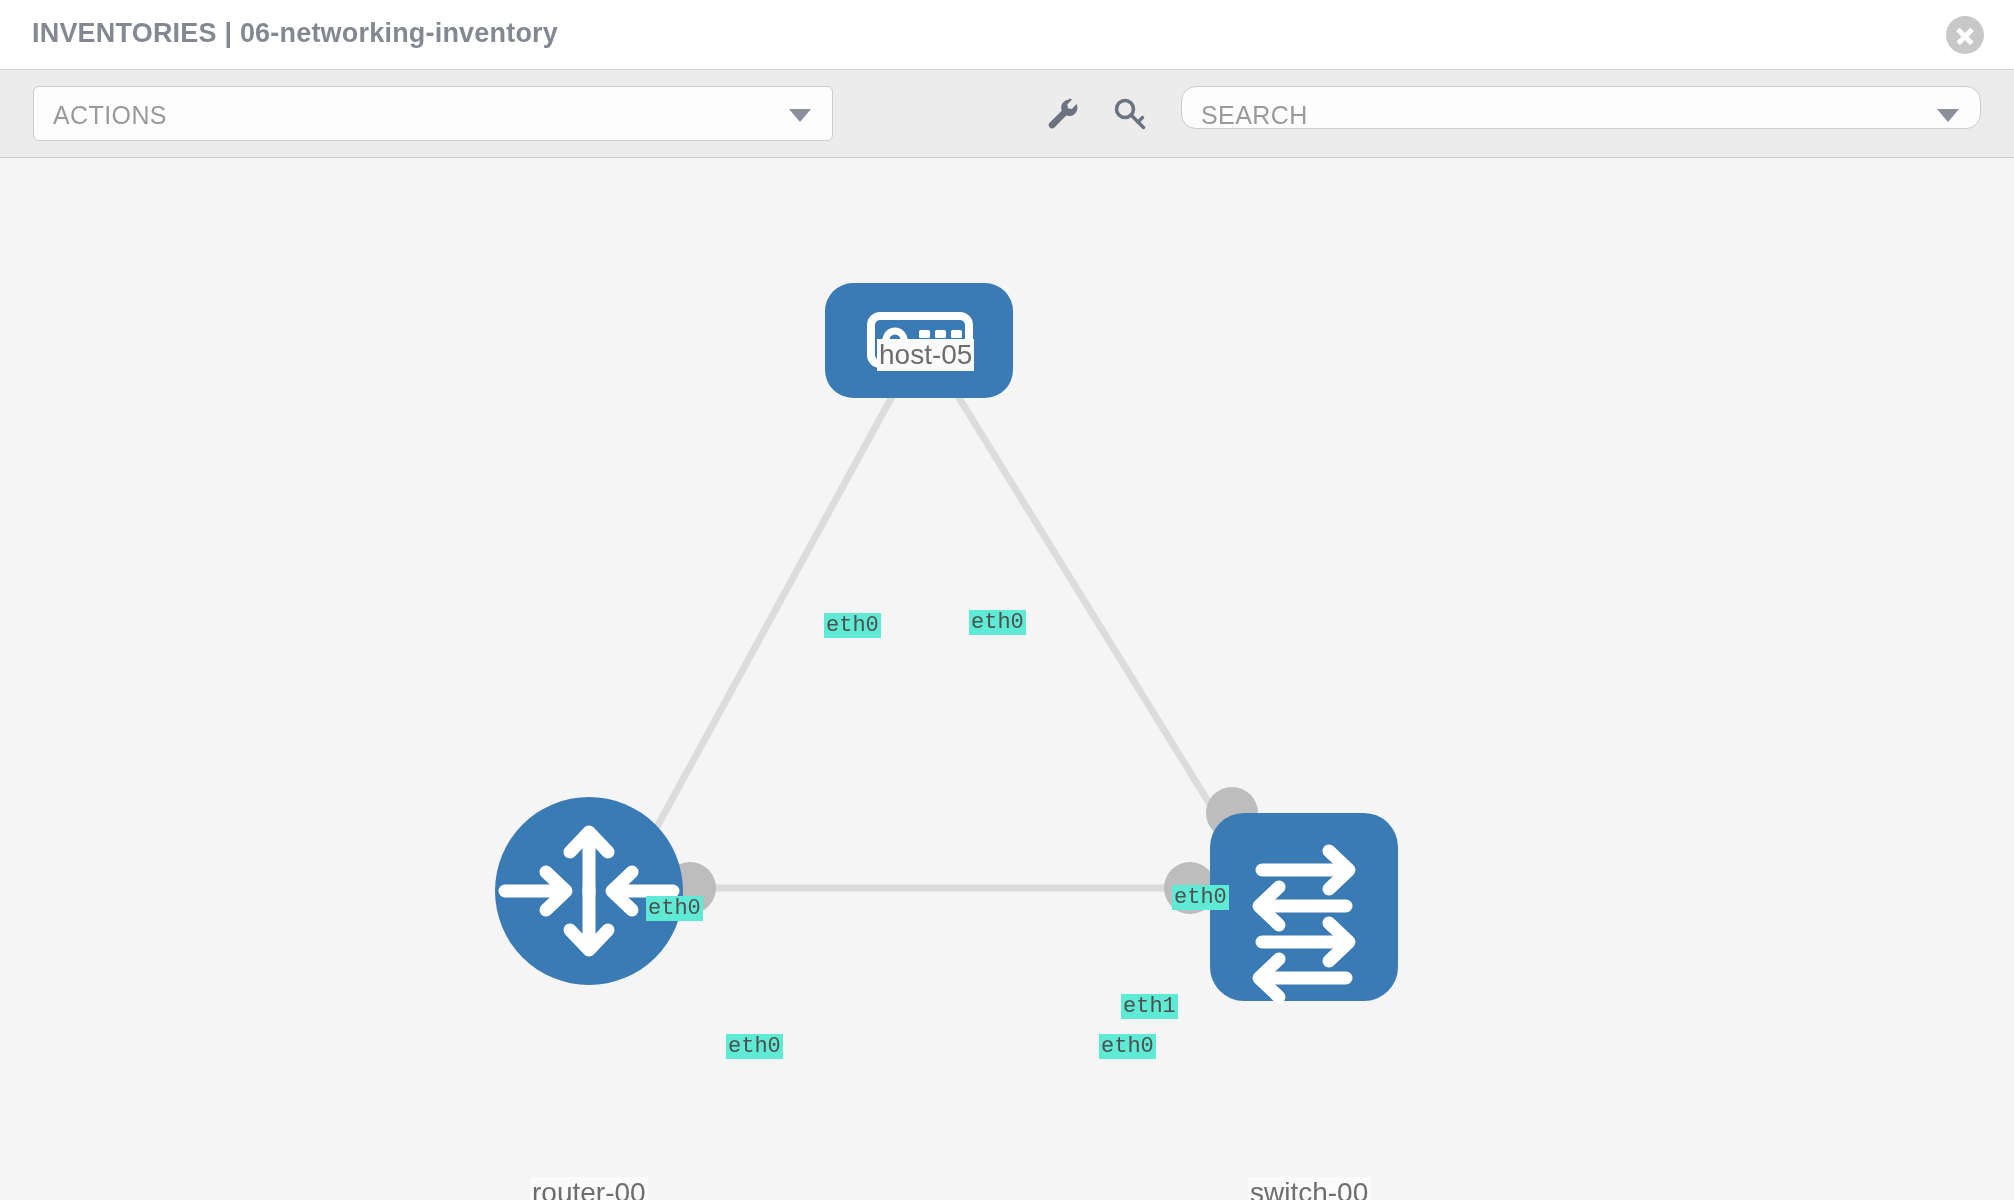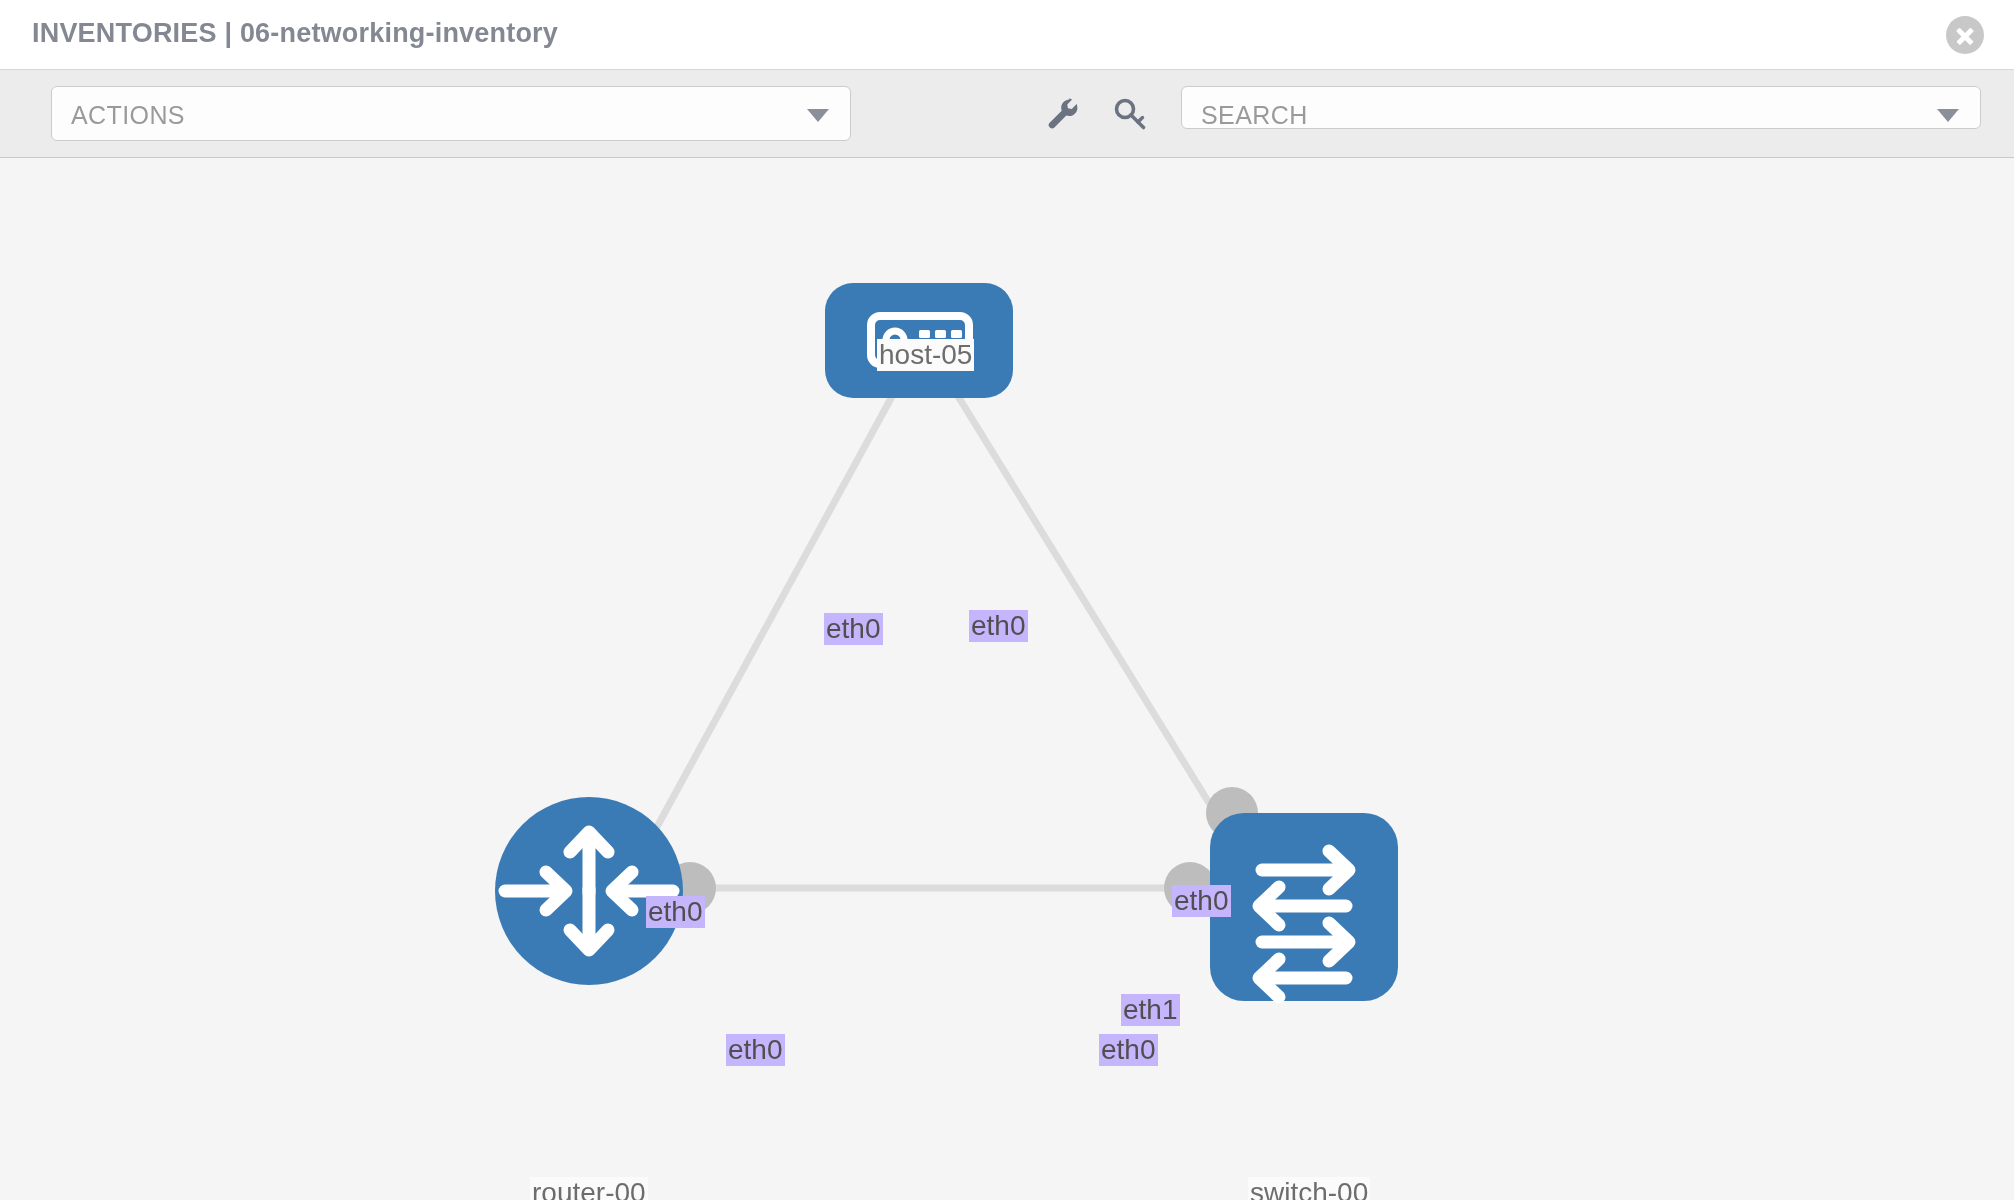--- a/index.html
+++ b/index.html
@@ -77,21 +77,20 @@
     position: absolute;
     left: 33px;
     top: 16px;
     width: 800px;
     height: 55px;
     background: #fdfdfd;
     border: 1px solid #ccc;
     border-radius: 6px;
     box-sizing: border-box;
     cursor: pointer;
-    margin-left: 18px;
   }
   .actions-select .label {
     position: absolute;
     left: 19px;
     top: 14px;
     font-size: 25px;
     color: #9a9a9a;
     letter-spacing: 0.4px;
   }
   .caret {
@@ -114,21 +113,21 @@
   .tool-icon.key    { left: 1112px; }
 
   .search-box {
     position: absolute;
     left: 1181px;
     top: 16px;
     width: 800px;
     height: 43px;
     background: #fdfdfd;
     border: 1px solid #ccc;
-    border-radius: 6px;
+    border-radius: 15px;
     box-sizing: border-box;
     cursor: text;
   }
   .search-box .label {
     position: absolute;
     left: 19px;
     top: 14px;
     font-size: 25px;
     color: #9a9a9a;
     letter-spacing: 0.4px;
@@ -155,25 +154,26 @@
   .node-label {
     position: absolute;
     font-size: 28px;
     color: #6d6d6d;
     background: #fbfbfb;
     white-space: nowrap;
     padding: 0 2px;
   }
   .iface-label {
     position: absolute;
-    font-size: 28px;
+    font-size: 22px;
     color: #4f4f4f;
-    background: #c4b5fd;
+    background: #5eead4;
     white-space: nowrap;
     padding: 0 2px;
+    font-family: Liberation Mono, monospace;
   }
 
   
   .zoom-panel {
     position: absolute;
     left: 1620px;
     top: 1082px;
     width: 394px;
     height: 118px;
     background: #ffffff;

